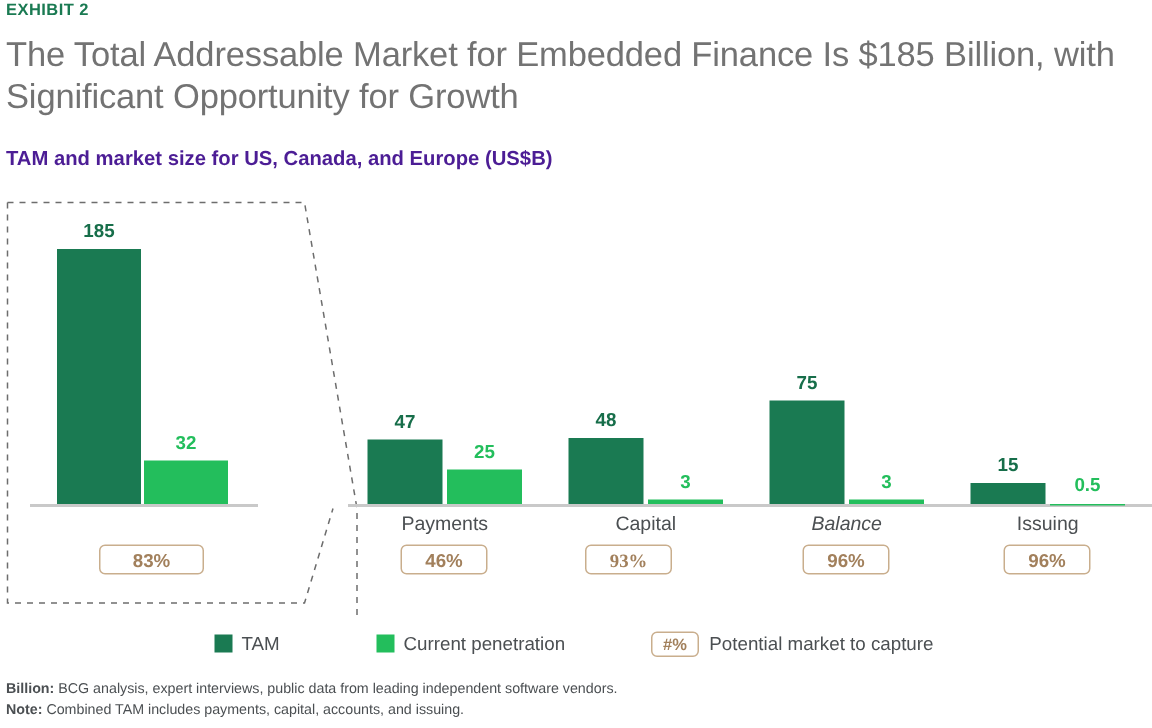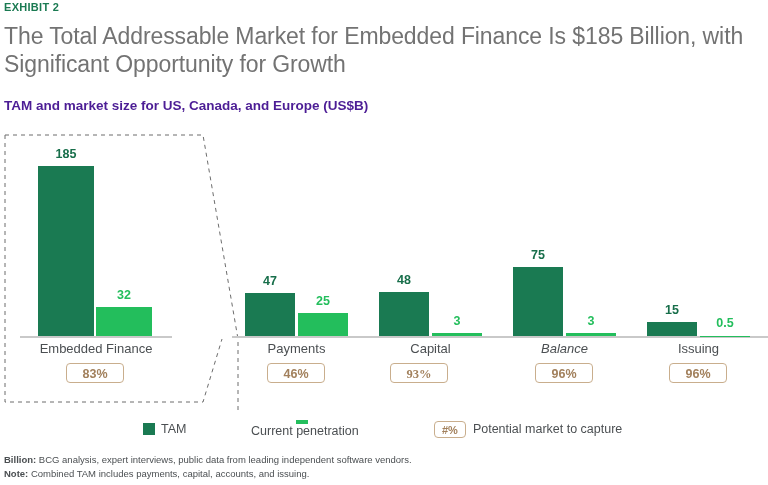--- a/index.html
+++ b/index.html
@@ -188,23 +188,22 @@
 
   <div class="axis-line" id="axis-left"></div>
   <div class="axis-line" id="axis-right"></div>
 
   <div class="bar tam" style="left:38px; top:41px; width:56px; height:170px;"></div>
   <div class="val tam" style="left:38px; top:22px; width:56px;">185</div>
 
   <div class="bar pen" style="left:96px; top:182px; width:56px; height:29px;"></div>
   <div class="val pen" style="left:96px; top:163px; width:56px;">32</div>
 
-  <div class="cat-label" style="left:20px; width:152px;">Embedded Finance</div>
-
-  <div class="pct-badge" style="left:66px; width:58px;text-align:center;">83%</div>
+
+  <div class="pct-badge" style="left:66px; width:70px;text-align:center;">83%</div>
 
   <div class="bar tam" style="left:245px; top:168px; width:50px; height:43px;"></div>
   <div class="val tam" style="left:245px; top:149px; width:50px;">47</div>
 
   <div class="bar pen" style="left:298px; top:188px; width:50px; height:23px;"></div>
   <div class="val pen" style="left:298px; top:169px; width:50px;">25</div>
 
   <div class="cat-label" style="left:245px; width:103px;">Payments</div>
   <div class="pct-badge" style="left:267px; width:58px;">46%</div>
 
@@ -237,21 +236,21 @@
 
 </div>
 
 <div id="legend">
 
   <div class="legend-item" style="left:143px;">
     <span class="swatch tam"></span>
     <span>TAM</span>
   </div>
 
-  <div class="legend-item" style="left:251px;flex-direction:column;">
+  <div class="legend-item" style="left:251px;">
     <span class="swatch pen"></span>
     <span>Current penetration</span>
   </div>
 
   <div class="legend-item" style="left:434px;">
     <span class="swatch-badge">#%</span>
     <span>Potential market to capture</span>
   </div>
 
 </div>

